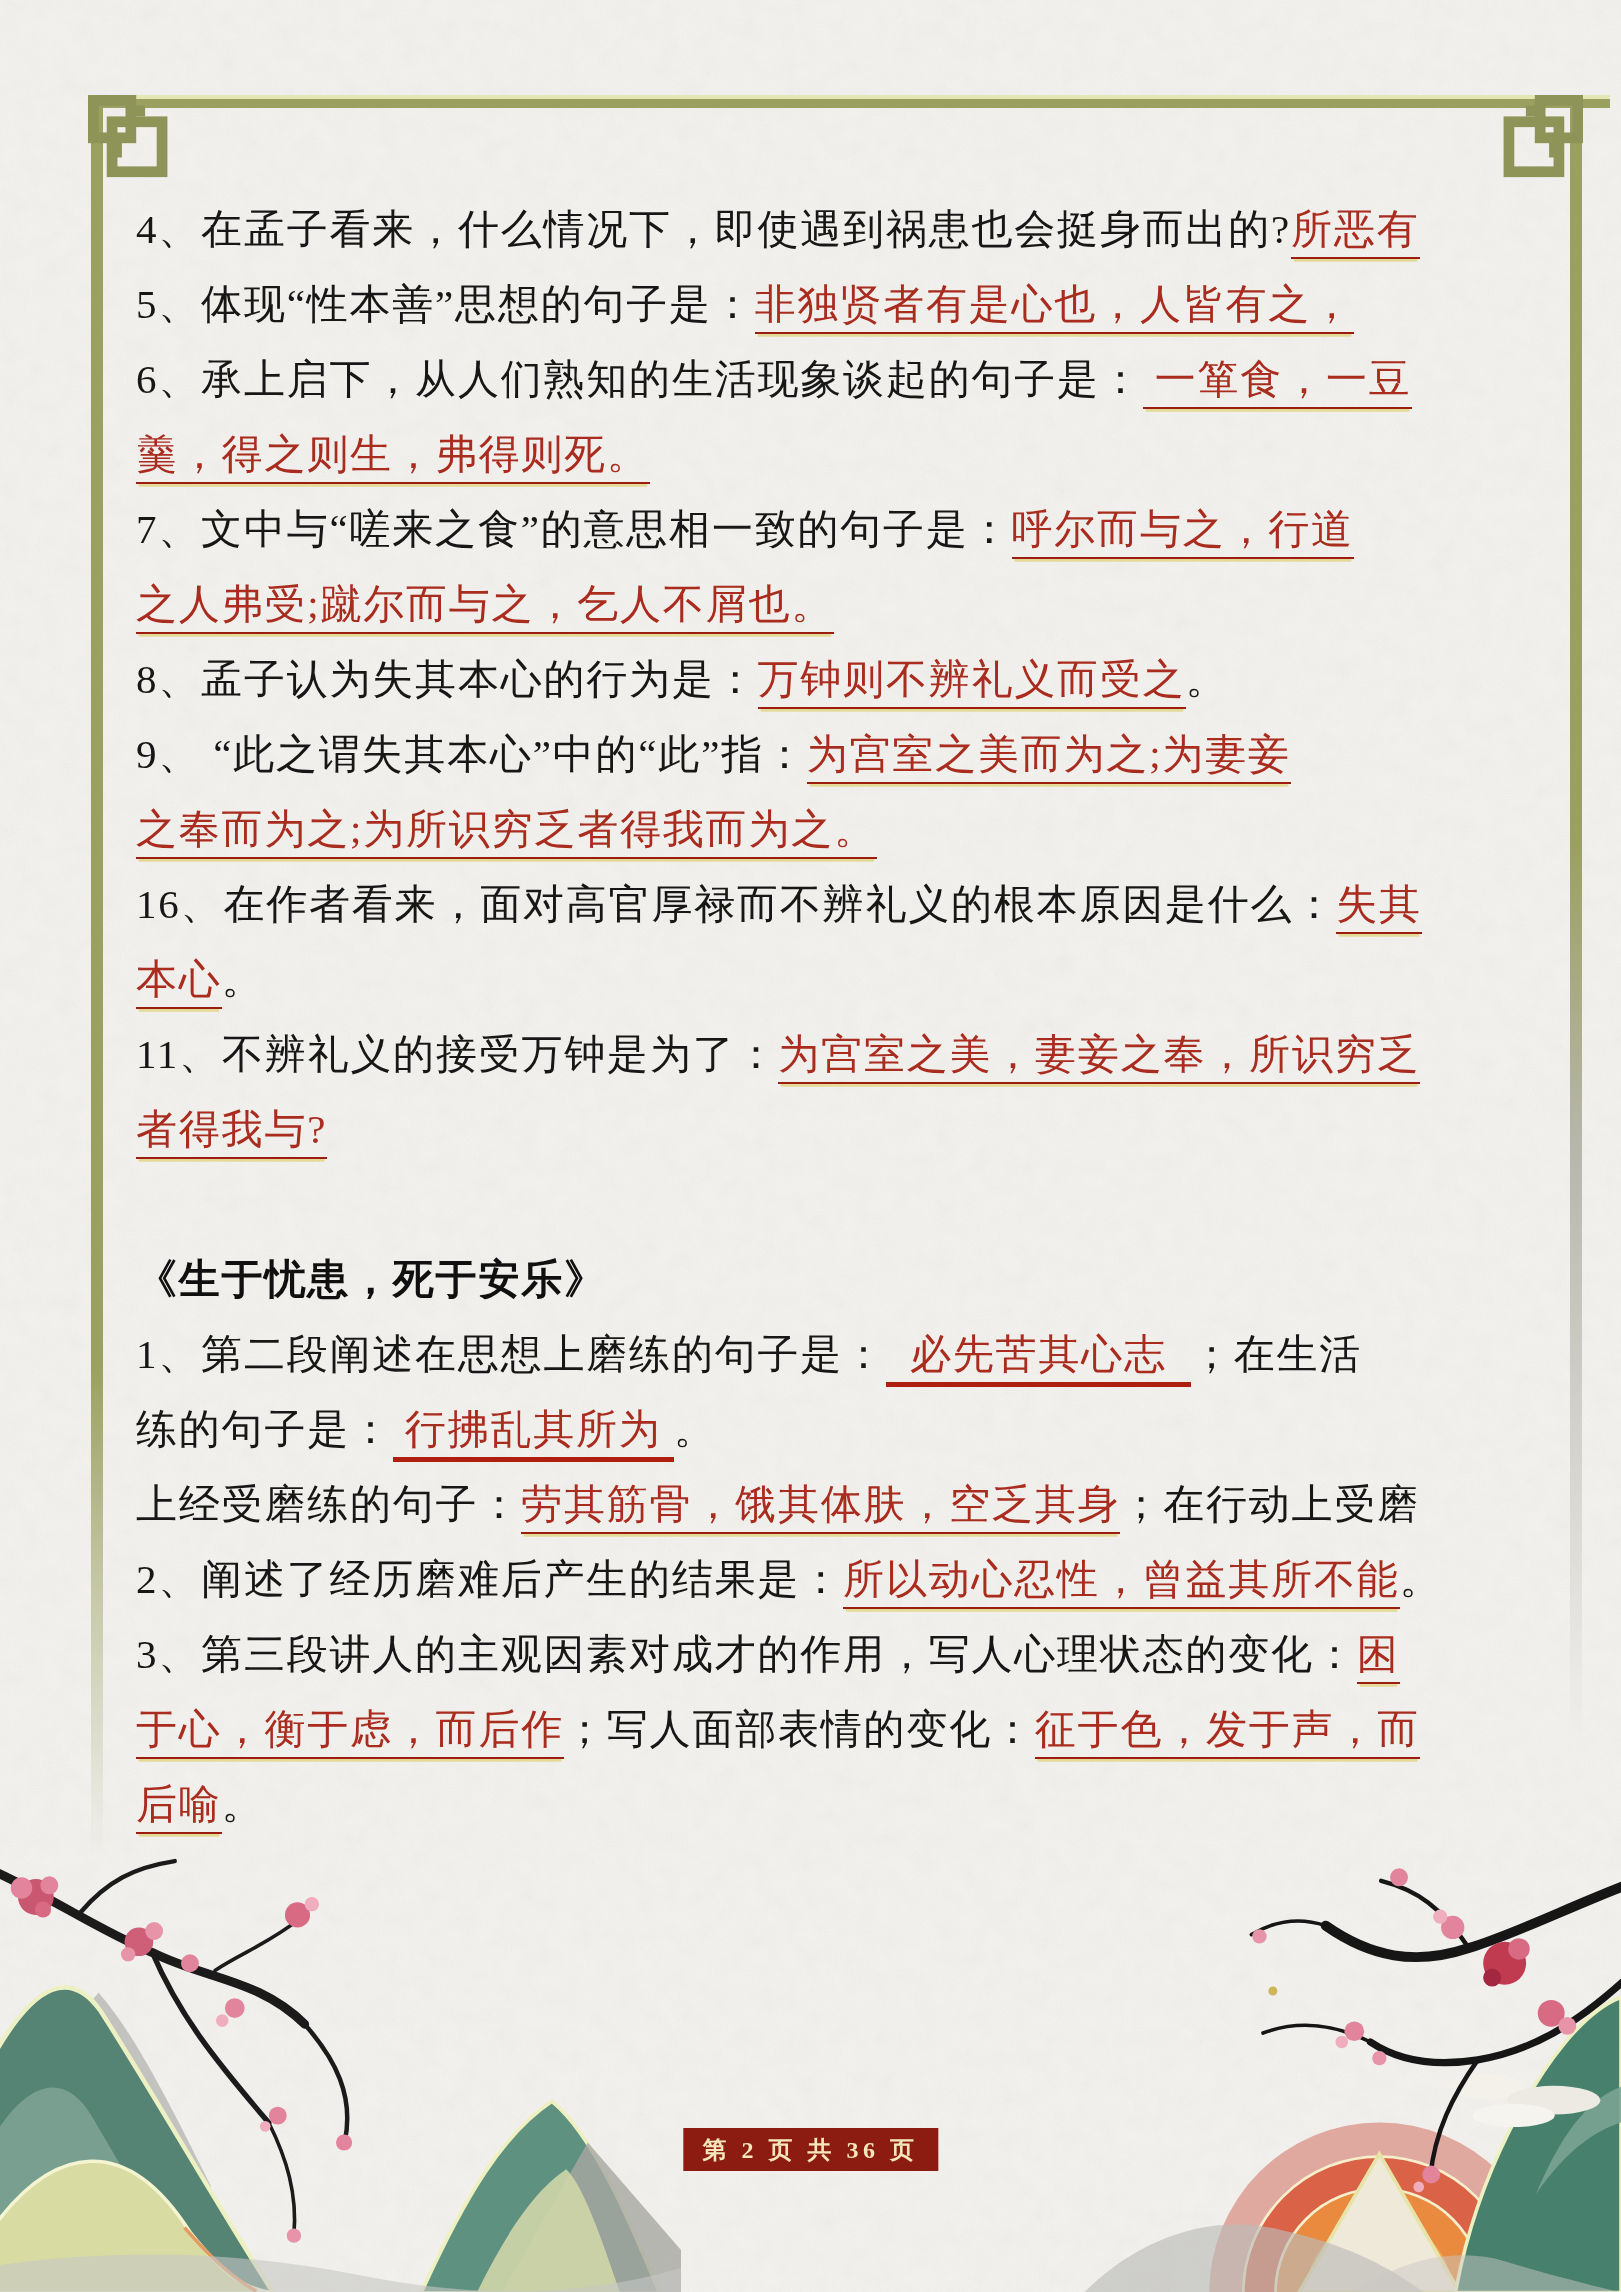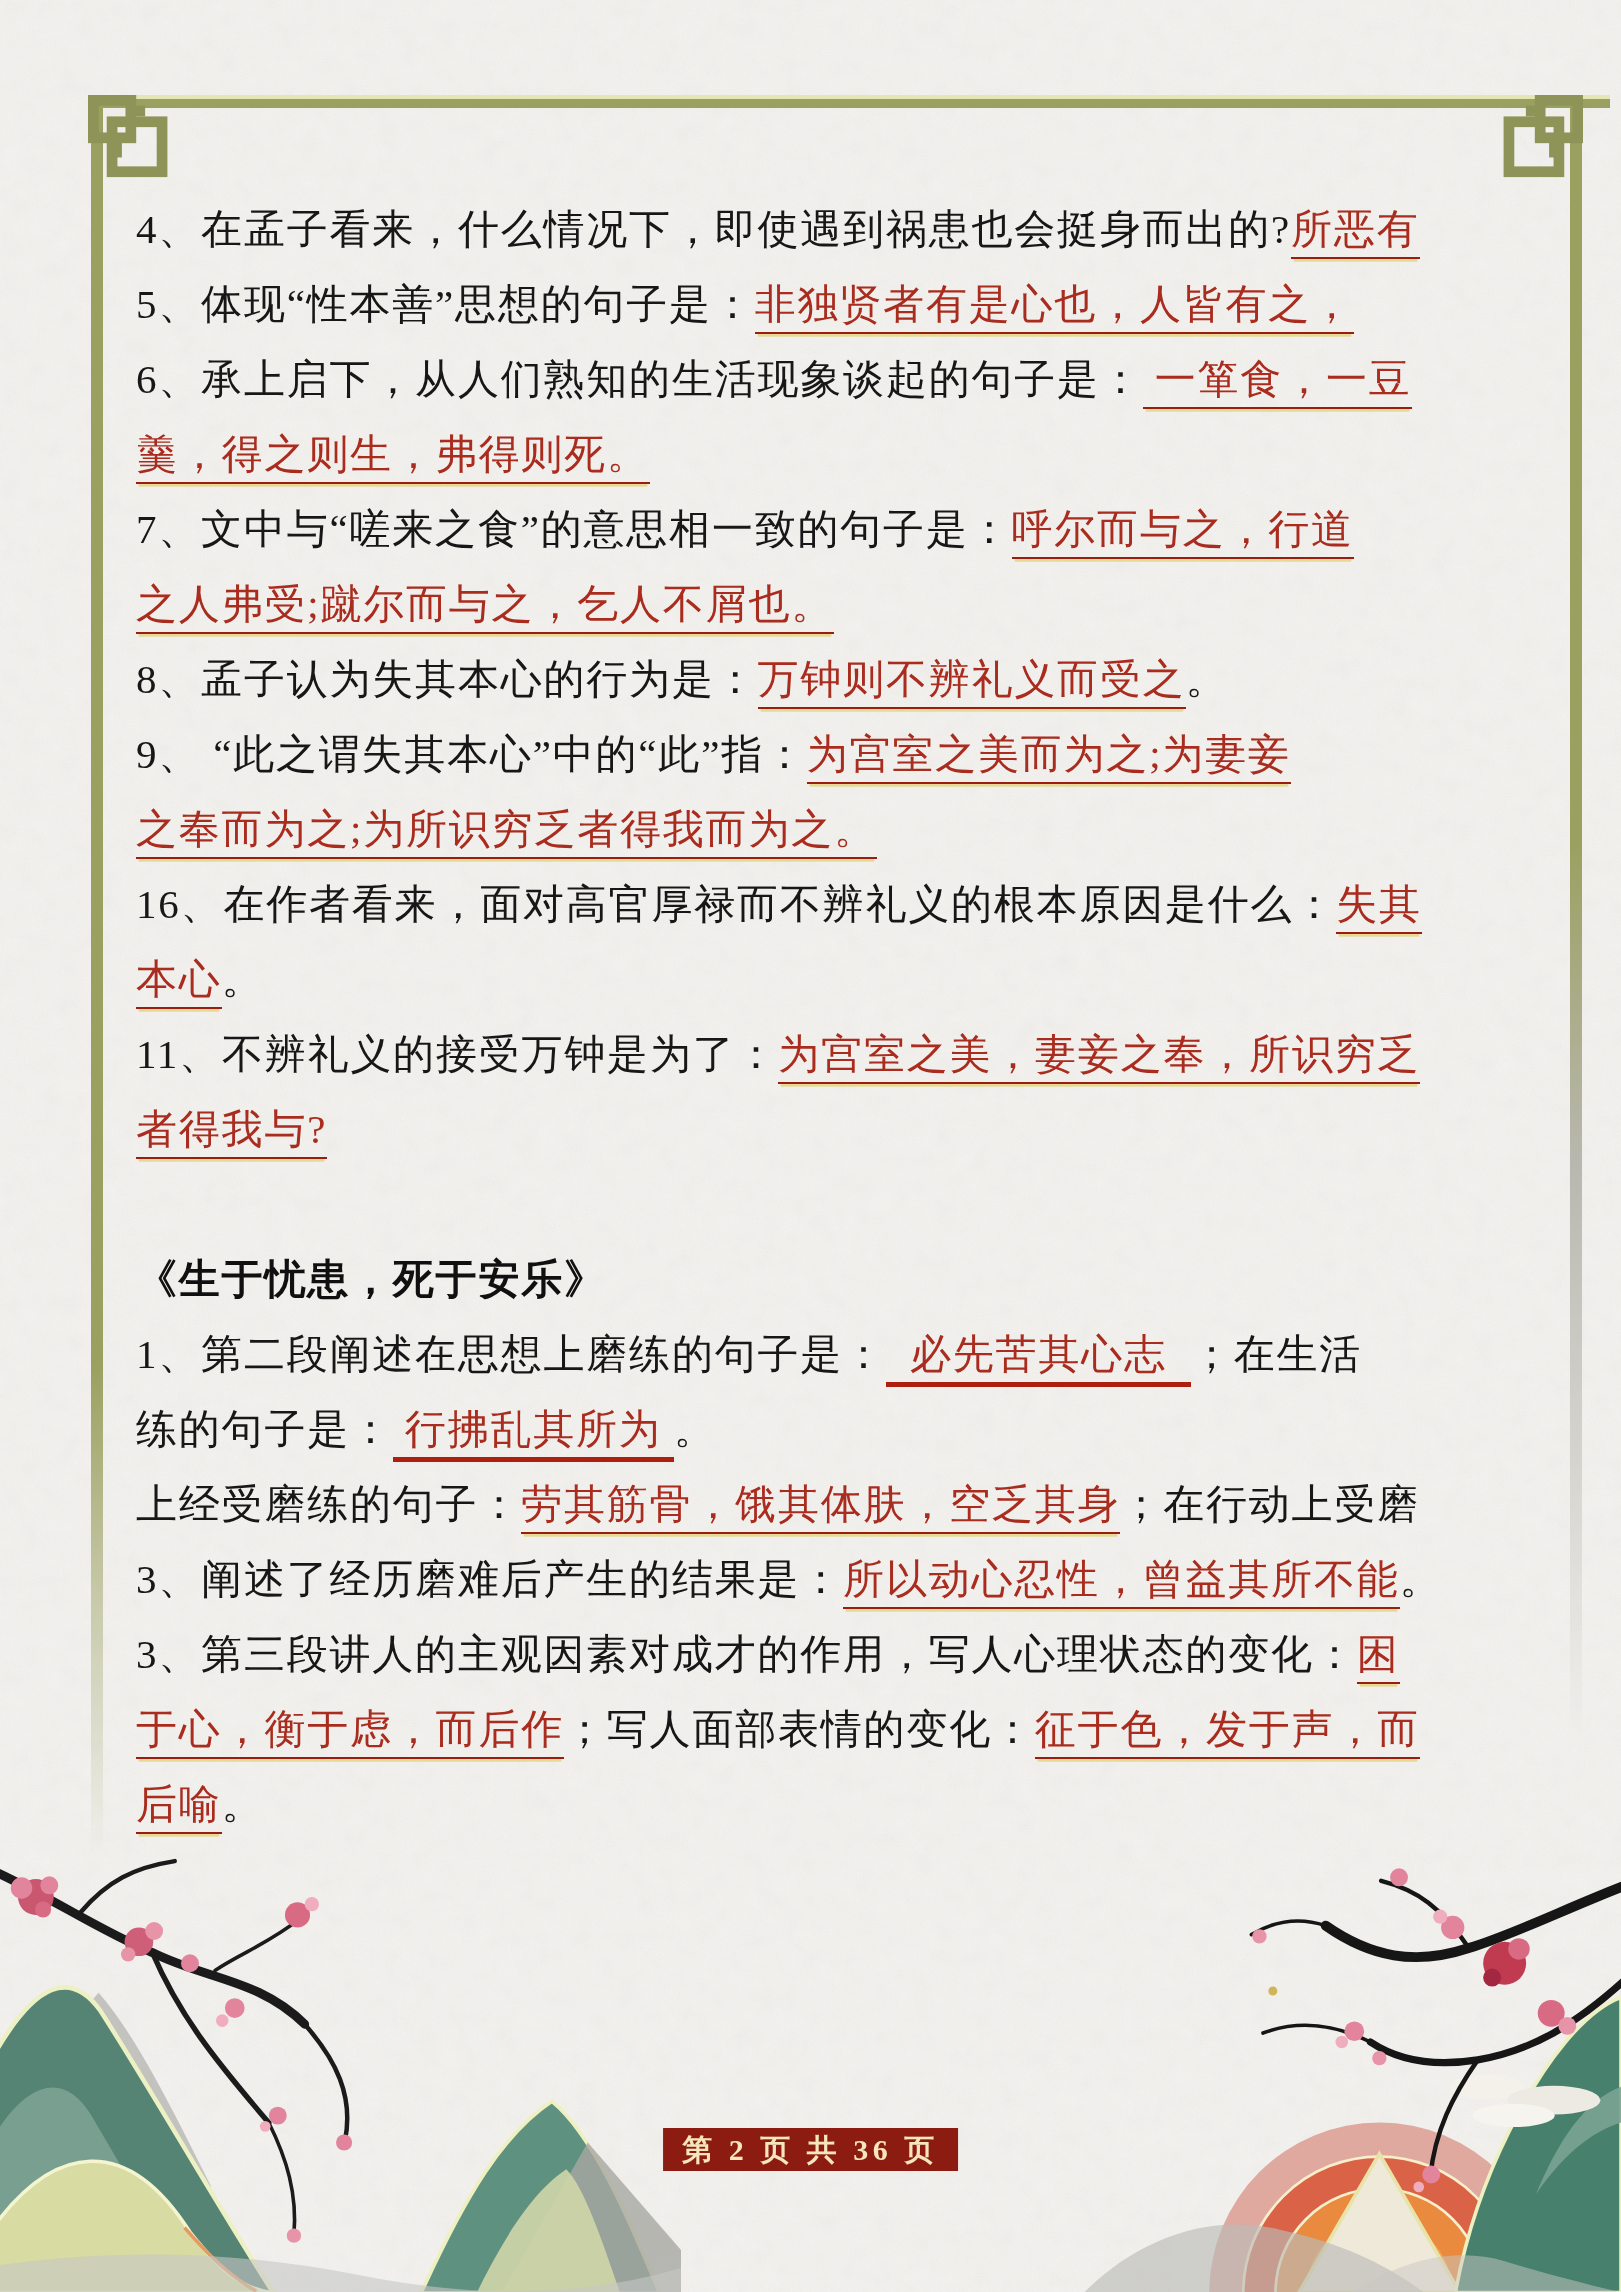--- a/index.html
+++ b/index.html
@@ -22,21 +22,21 @@
   
   .text-block{position:absolute;left:136px;top:192px;width:1361px;z-index:6;}
   .line{height:75px;line-height:75px;margin:0;white-space:pre;font-size:41px;letter-spacing:1.8px;color:#171717;}
   .h{font-weight:bold;color:#101010;}
   .a{color:#a92c1e;border-bottom:2.7px solid #9b1d10;padding-bottom:4.5px;
      box-shadow:0 5.4px 0 -2.7px rgba(226,214,140,.9);}
   .a.thick{border-bottom:5.4px solid #ae1f10;box-shadow:none;}
 
   
   .footer-badge{position:absolute;left:50%;transform:translateX(-50%);top:2128px;z-index:7;
-    background:#8c1c12;color:#f5e6bd;font-size:30px;font-weight:bold;letter-spacing:4.5px;
+    background:#8c1c12;color:#f5e6bd;font-size:24px;font-weight:bold;letter-spacing:4.5px;
     padding:4.5px 19.7px;line-height:34px;}
 
   .deco{position:absolute;z-index:2;pointer-events:none;}
   .deco.left{left:0;top:1845px;}
   .deco.right{left:1084px;top:1791px;}
 </style>
 </head>
 <body>
 
 <div class="page">
@@ -179,21 +179,21 @@
     <p class="line"><span class="a">之奉而为之;为所识穷乏者得我而为之。</span></p>
     <p class="line"><span class="n">16、在作者看来，面对高官厚禄而不辨礼义的根本原因是什么：</span><span class="a">失其</span></p>
     <p class="line"><span class="a">本心</span><span class="n">。</span></p>
     <p class="line"><span class="n">11、不辨礼义的接受万钟是为了：</span><span class="a">为宫室之美，妻妾之奉，所识穷乏</span></p>
     <p class="line"><span class="a">者得我与?</span></p>
     <p class="line"></p>
     <p class="line"><span class="h">《生于忧患，死于安乐》</span></p>
     <p class="line"><span class="n">1、第二段阐述在思想上磨练的句子是：</span><span class="a thick">  必先苦其心志  </span><span class="n">；在生活</span></p>
     <p class="line"><span class="n">练的句子是：</span><span class="a thick"> 行拂乱其所为 </span><span class="n">。</span></p>
     <p class="line"><span class="n">上经受磨练的句子：</span><span class="a">劳其筋骨，饿其体肤，空乏其身</span><span class="n">；在行动上受磨</span></p>
-    <p class="line"><span class="n">3、阐述了经历磨难后产生的结果是：</span><span class="a">所以动心忍性，曾益其所不能</span><span class="n">。</span></p>
+    <p class="line"><span class="n">2、阐述了经历磨难后产生的结果是：</span><span class="a">所以动心忍性，曾益其所不能</span><span class="n">。</span></p>
     <p class="line"><span class="n">3、第三段讲人的主观因素对成才的作用，写人心理状态的变化：</span><span class="a">困</span></p>
     <p class="line"><span class="a">于心，衡于虑，而后作</span><span class="n">；写人面部表情的变化：</span><span class="a">征于色，发于声，而</span></p>
     <p class="line"><span class="a">后喻</span><span class="n">。</span></p>
   </div>
 
   <div class="footer-badge">第 2 页 共 36 页</div>
 
 </div>
 
 

